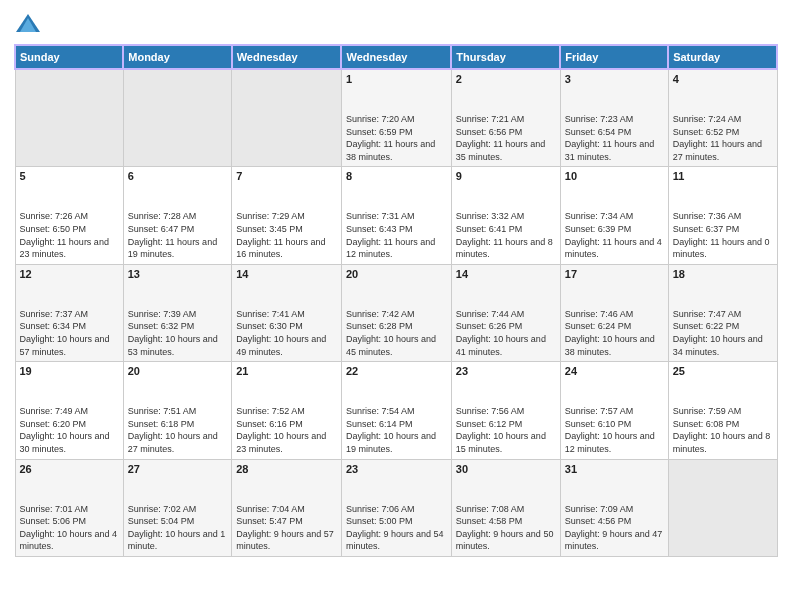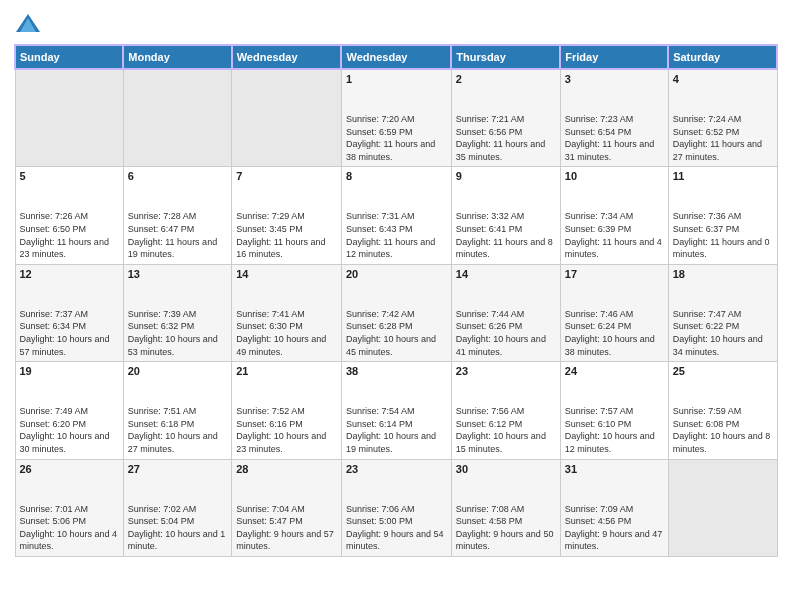--- a/index.html
+++ b/index.html
@@ -269,21 +269,21 @@
 Sunset: 6:18 PM
 Daylight: 10 hours and 27 minutes.</div>
           </td>
           <td>
             <span class="day-number">21</span>
             <div class="day-info">Sunrise: 7:52 AM
 Sunset: 6:16 PM
 Daylight: 10 hours and 23 minutes.</div>
           </td>
           <td>
-            <span class="day-number">38</span>
+            <span class="day-number">22</span>
             <div class="day-info">Sunrise: 7:54 AM
 Sunset: 6:14 PM
 Daylight: 10 hours and 19 minutes.</div>
           </td>
           <td>
             <span class="day-number">23</span>
             <div class="day-info">Sunrise: 7:56 AM
 Sunset: 6:12 PM
 Daylight: 10 hours and 15 minutes.</div>
           </td>

